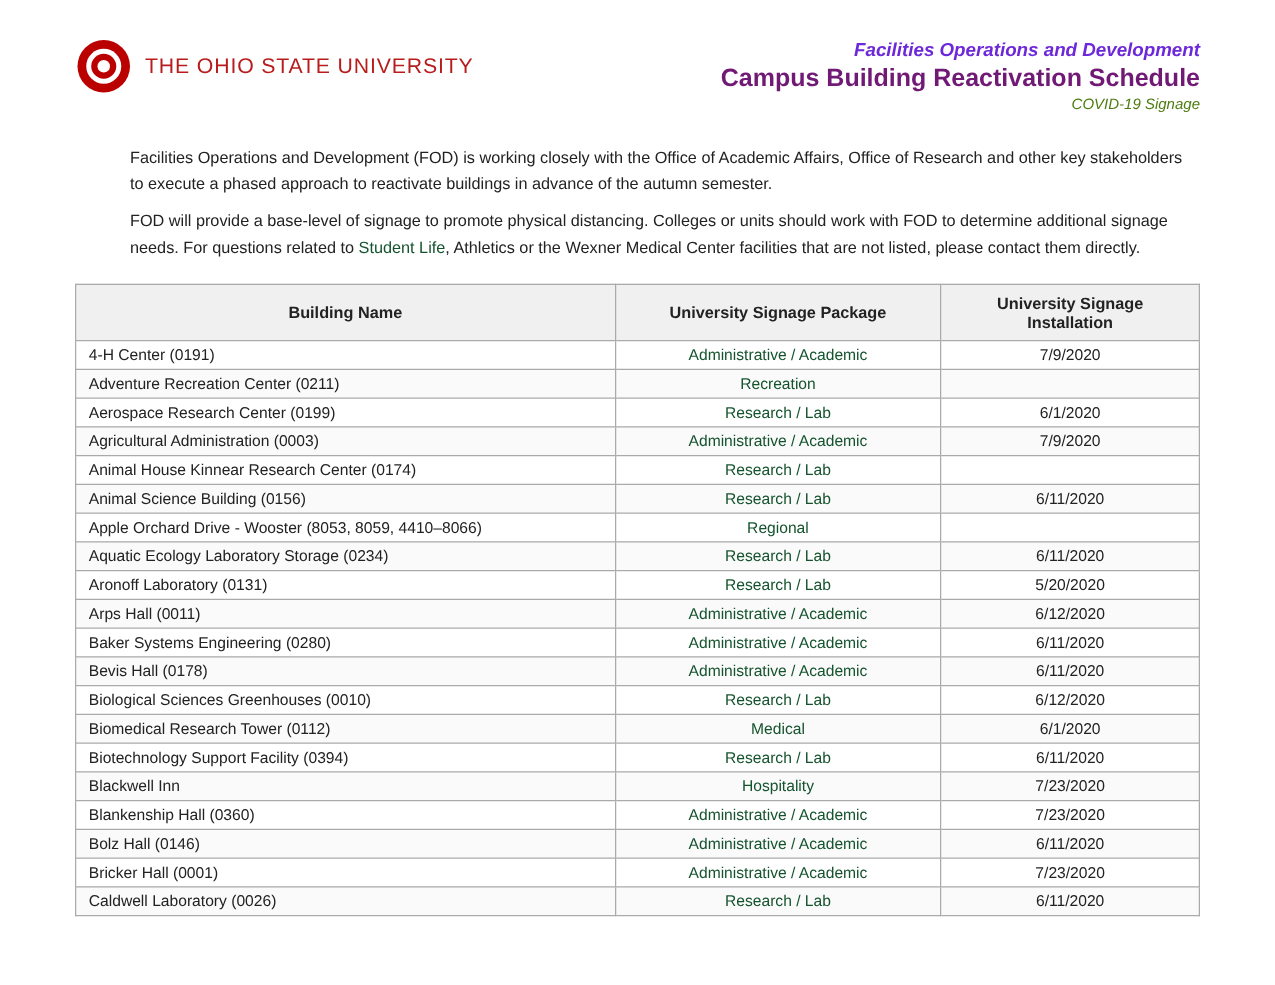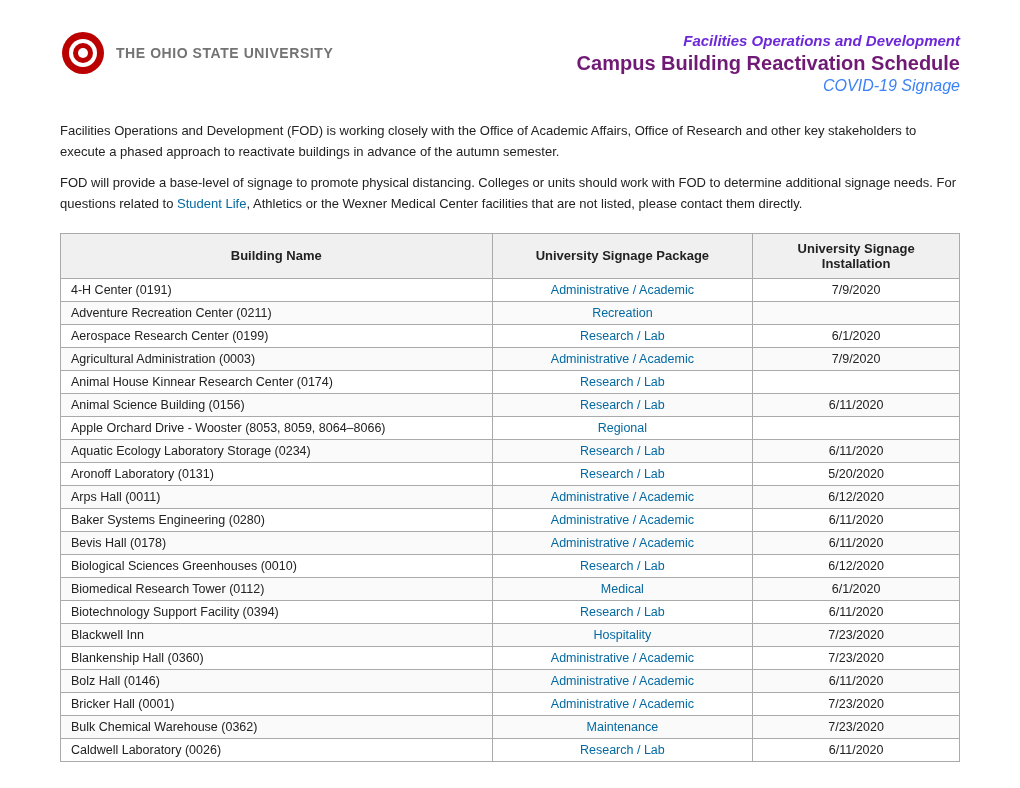--- a/index.html
+++ b/index.html
@@ -29,23 +29,23 @@
       display: flex;
       align-items: center;
       gap: 10px;
     }
     .osu-logo {
       width: 46px;
       height: 46px;
       flex-shrink: 0;
     }
     .logo-text {
-      font-size: 14px;
-      font-weight: bold;
-      color: #737373;
+      font-size: 17px;
+      font-weight: normal;
+      color: #b91c1c;
       letter-spacing: 0.04em;
       text-transform: uppercase;
       line-height: 1.3;
     }
     .header-right {
       text-align: right;
       line-height: 1.4;
     }
     .dept-label {
       color: #6d28d9;
@@ -53,28 +53,29 @@
       font-size: 15px;
       font-style: italic;
     }
     .doc-title {
       font-size: 20px;
       font-weight: bold;
       color: #701a75;
       line-height: 1.2;
     }
     .doc-subtitle {
-      font-size: 16px;
-      color: #3b82f6;
+      font-size: 12px;
+      color: #4d7c0f;
       font-style: italic;
     }
     .intro {
       margin-bottom: 18px;
       line-height: 1.6;
       font-size: 13px;
+      margin-left: 44px;
     }
     .intro p {
       margin-bottom: 10px;
     }
     a {
       color: #0056b3;
       text-decoration: underline;
     }
     .table-container {
       margin-top: 12px;
@@ -116,21 +117,21 @@
     td.building-name {
       text-align: left;
     }
     td.signage-type {
       text-align: center;
     }
     td.install-date {
       text-align: center;
     }
     .link-blue {
-      color: #0369a1;
+      color: #14532d;
       text-decoration: none;
     }
     tr:nth-child(even) td {
       background: #fafafa;
     }
   </style>
 </head>
 <body>
 
 <div class="page">
@@ -194,21 +195,21 @@
             <td class="building-name">Animal House Kinnear Research Center (0174)</td>
             <td class="signage-type"><a href="#" class="link-blue">Research / Lab</a></td>
             <td class="install-date"></td>
           </tr>
           <tr>
             <td class="building-name">Animal Science Building (0156)</td>
             <td class="signage-type"><a href="#" class="link-blue">Research / Lab</a></td>
             <td class="install-date">6/11/2020</td>
           </tr>
           <tr>
-            <td class="building-name">Apple Orchard Drive - Wooster (8053, 8059, 8064–8066)</td>
+            <td class="building-name">Apple Orchard Drive - Wooster (8053, 8059, 4410–8066)</td>
             <td class="signage-type"><a href="#" class="link-blue">Regional</a></td>
             <td class="install-date"></td>
           </tr>
           <tr>
             <td class="building-name">Aquatic Ecology Laboratory Storage (0234)</td>
             <td class="signage-type"><a href="#" class="link-blue">Research / Lab</a></td>
             <td class="install-date">6/11/2020</td>
           </tr>
           <tr>
             <td class="building-name">Aronoff Laboratory (0131)</td>
@@ -259,25 +260,20 @@
             <td class="building-name">Bolz Hall (0146)</td>
             <td class="signage-type"><a href="#" class="link-blue">Administrative / Academic</a></td>
             <td class="install-date">6/11/2020</td>
           </tr>
           <tr>
             <td class="building-name">Bricker Hall (0001)</td>
             <td class="signage-type"><a href="#" class="link-blue">Administrative / Academic</a></td>
             <td class="install-date">7/23/2020</td>
           </tr>
           <tr>
-            <td class="building-name">Bulk Chemical Warehouse (0362)</td>
-            <td class="signage-type"><a href="#" class="link-blue">Maintenance</a></td>
-            <td class="install-date">7/23/2020</td>
-          </tr>
-          <tr>
             <td class="building-name">Caldwell Laboratory (0026)</td>
             <td class="signage-type"><a href="#" class="link-blue">Research / Lab</a></td>
             <td class="install-date">6/11/2020</td>
           </tr>
         </tbody>
     </table>
   </div>
 
 </div>
 

